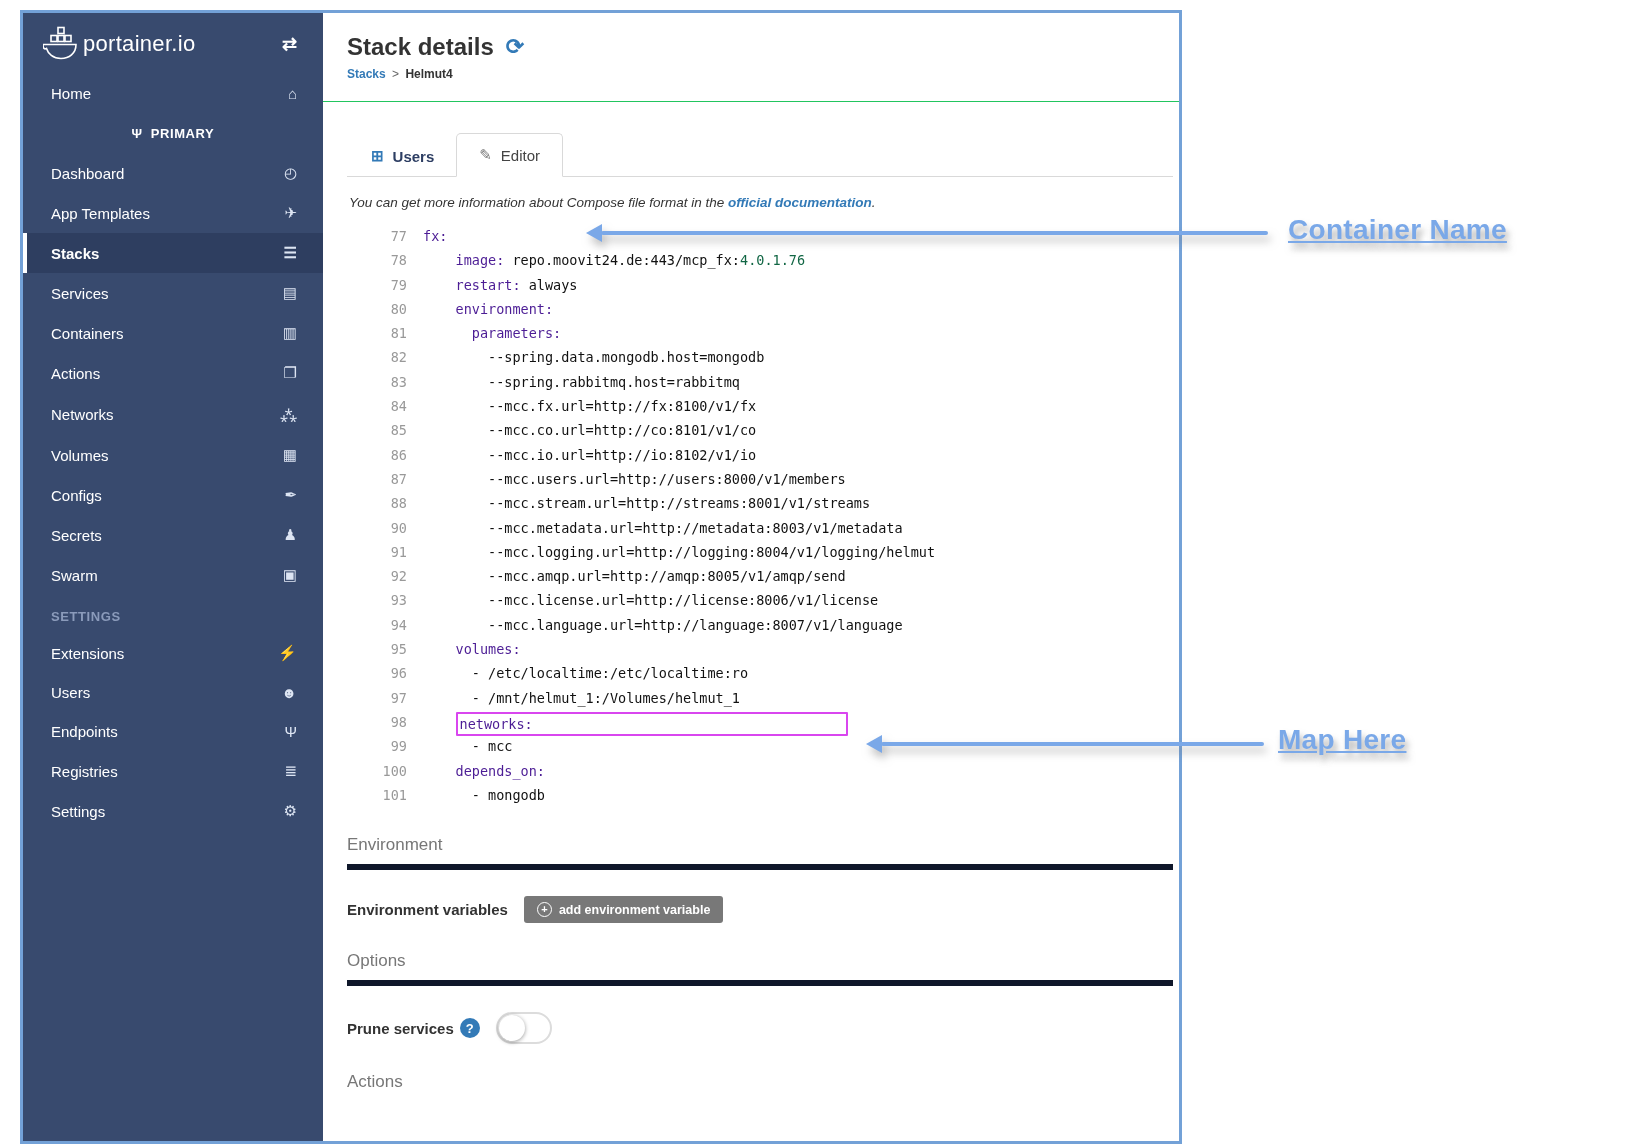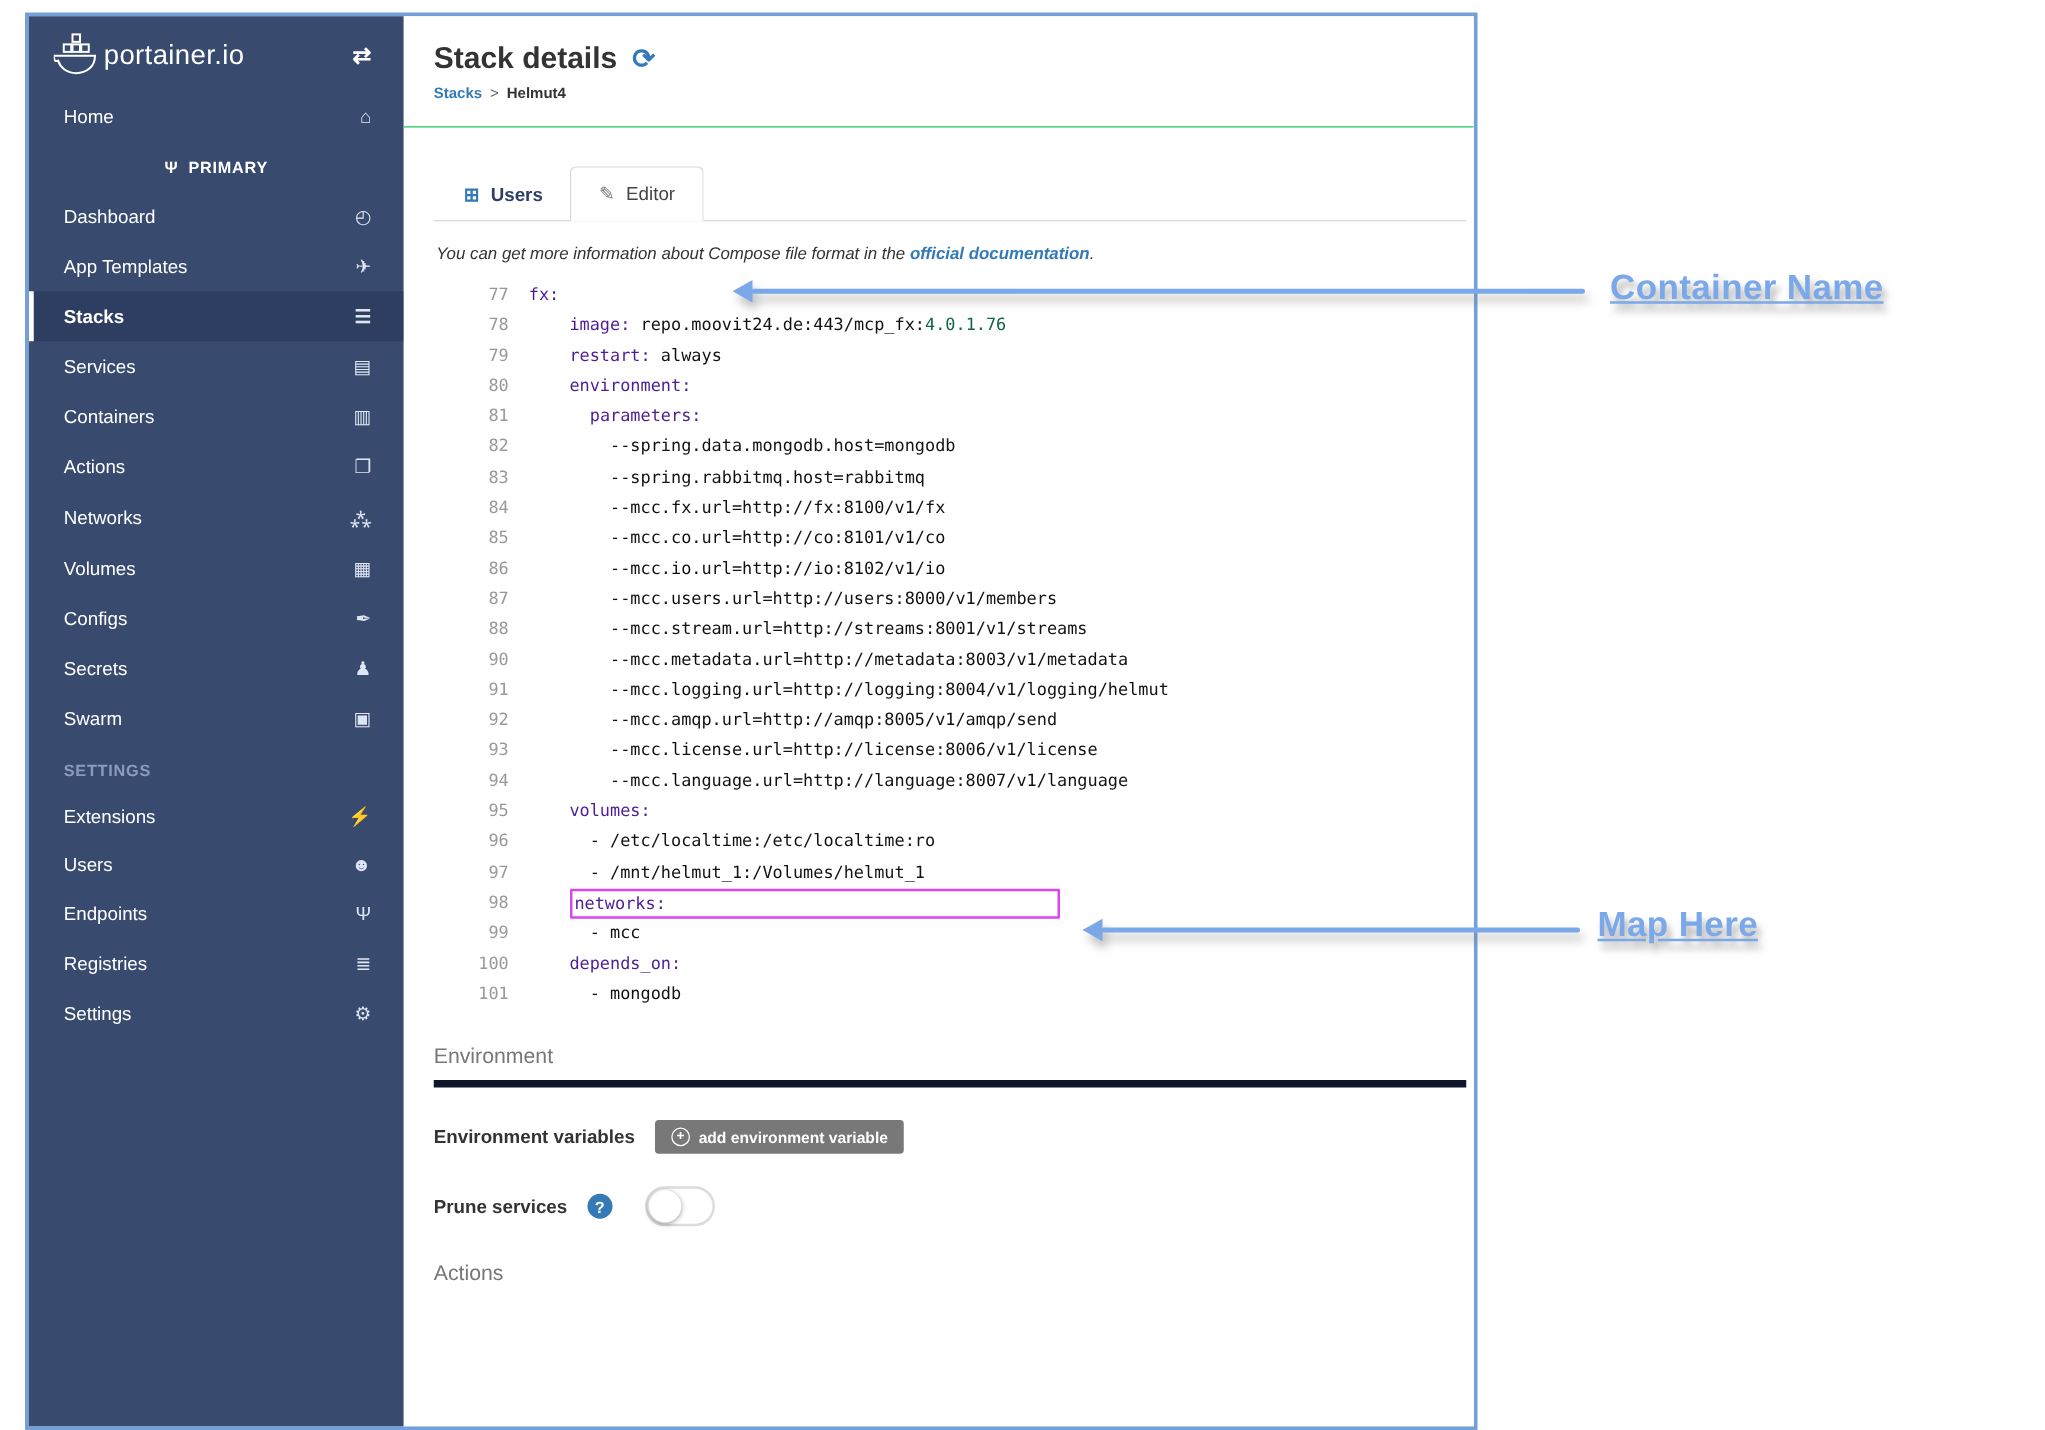--- a/index.html
+++ b/index.html
@@ -57,21 +57,21 @@
     border:2px solid #d946ef;border-radius:1px;padding:0 0 0 2px;
     margin:-2px 0 -4px;vertical-align:middle;
   }
   
   .section-heading{margin-top:28px;font-size:17px;color:#777;padding-bottom:9px;border-bottom:6px solid #0f172a;}
   .section-heading.no-line{border-bottom:none;}
   .env-vars-row{margin-top:26px;display:flex;align-items:center;gap:16px;}
   .env-vars-label{font-size:15px;font-weight:bold;color:#333;}
   .add-env-btn{background:#787878;color:#fff;border:none;border-radius:3px;padding:6px 13px;font-size:12.5px;font-weight:bold;display:flex;align-items:center;gap:7px;cursor:pointer;font-family:"Liberation Sans",sans-serif;}
   .plus-circle{width:13px;height:13px;border:1px solid #fff;border-radius:50%;display:inline-flex;align-items:center;justify-content:center;font-size:11px;line-height:1;font-weight:bold;}
-  .prune-row{margin-top:26px;display:flex;align-items:center;gap:16px;}
+  .prune-row{margin-top:26px;display:flex;align-items:center;gap:6px;}
   .prune-label{font-size:15px;font-weight:bold;color:#333;}
   .help-icon{width:20px;height:20px;border-radius:50%;background:#337ab7;color:#fff;font-size:13px;font-weight:bold;display:inline-flex;align-items:center;justify-content:center;cursor:pointer;}
   .toggle{width:56px;height:32px;border-radius:16px;background:#fff;border:2px solid #dcdcdc;position:relative;margin-left:10px;cursor:pointer;box-sizing:border-box;display:inline-block;}
   .toggle-knob{position:absolute;left:1px;top:1px;width:26px;height:26px;border-radius:50%;background:#fff;box-shadow:0 1px 4px rgba(0,0,0,.4);}
   
   .annotation-label{
     position:absolute;z-index:30;font-size:28px;font-weight:bold;color:#7AA8E8;
     text-decoration:underline;letter-spacing:.3px;
     text-shadow:3px 6px 6px rgba(110,110,110,.55);cursor:default;
   }
@@ -312,20 +312,21 @@
 
       <div class="section-heading">Environment</div>
       <div class="env-vars-row">
         <span class="env-vars-label">Environment variables</span>
         <button class="add-env-btn">
           <span class="plus-circle">+</span>
           <span>add environment variable</span>
         </button>
       </div>
 
+      <div class="section-heading">Options</div>
       <div class="prune-row">
         <span class="prune-label">Prune services</span>
         <span class="help-icon">?</span>
         <span class="toggle">
             <span class="toggle-knob"></span>
           </span>
       </div>
 
       <div class="section-heading no-line">Actions</div>
     </div>

